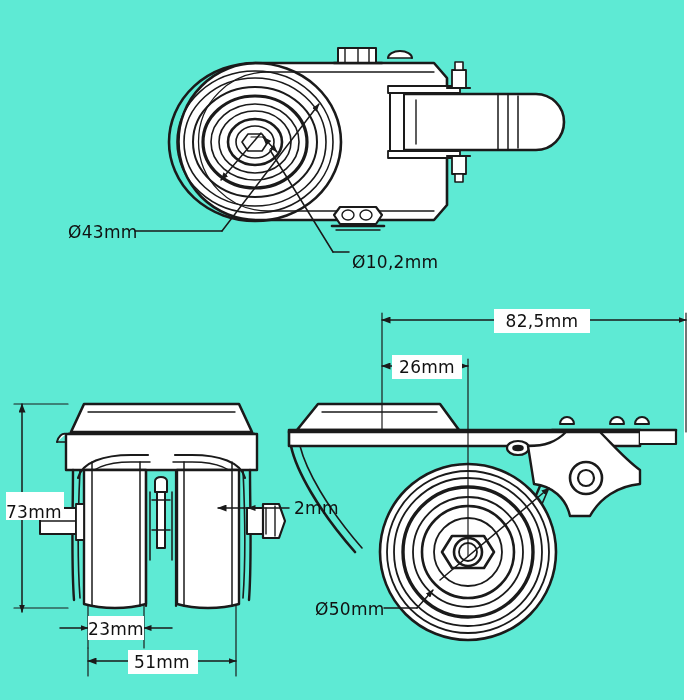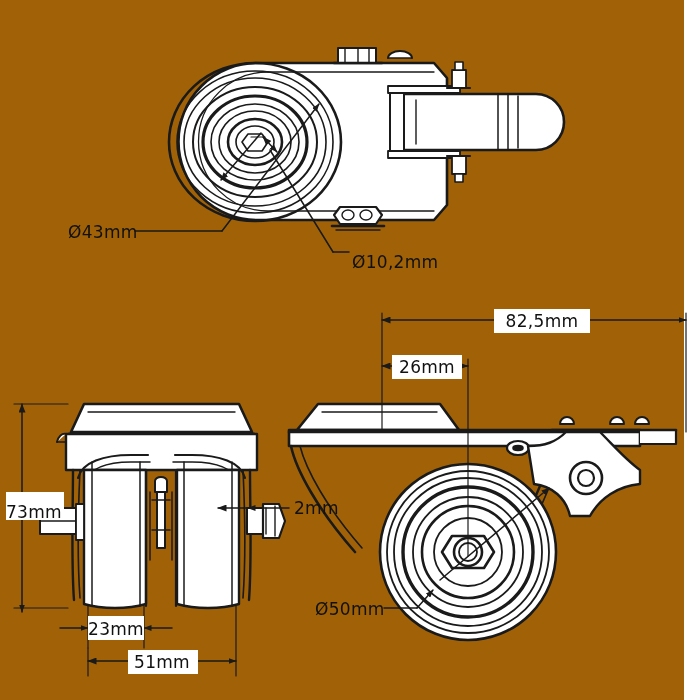--- a/index.html
+++ b/index.html
@@ -1,19 +1,19 @@
 <!DOCTYPE html>
 <html><head>
 <meta charset="utf-8">
 <title>Caster Technical Drawing</title>
 <style>
   html,body{margin:0;padding:0;background:#ffffff;}
   body{width:700px;height:700px;overflow:hidden;
        font-family:"DejaVu Sans","Liberation Sans",sans-serif;}
-  #sheet{position:relative;width:684px;height:700px;background:#a16207;}
+  #sheet{position:relative;width:684px;height:700px;background:#5eead4;}
   #sheet svg{position:absolute;left:0;top:0;}
   .dimtext{font-family:"DejaVu Sans","Liberation Sans",sans-serif;
            font-size:17px;fill:#111111;letter-spacing:.3px;}
   .t-anchor-start{text-anchor:start;}
   .t-anchor-mid{text-anchor:middle;}
 </style>
 </head>
 <body>
 
 <div id="sheet">

